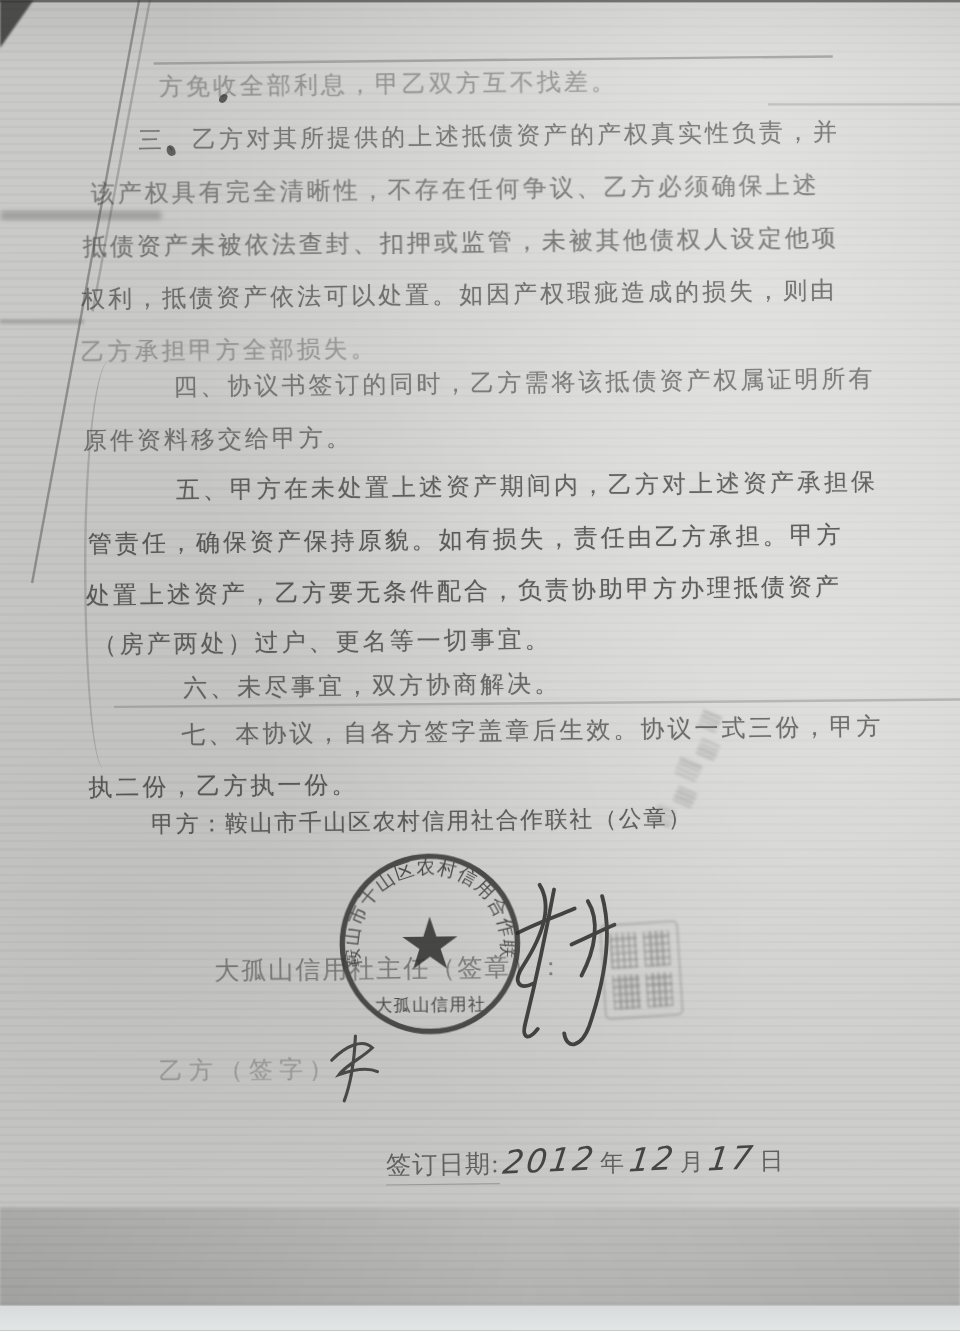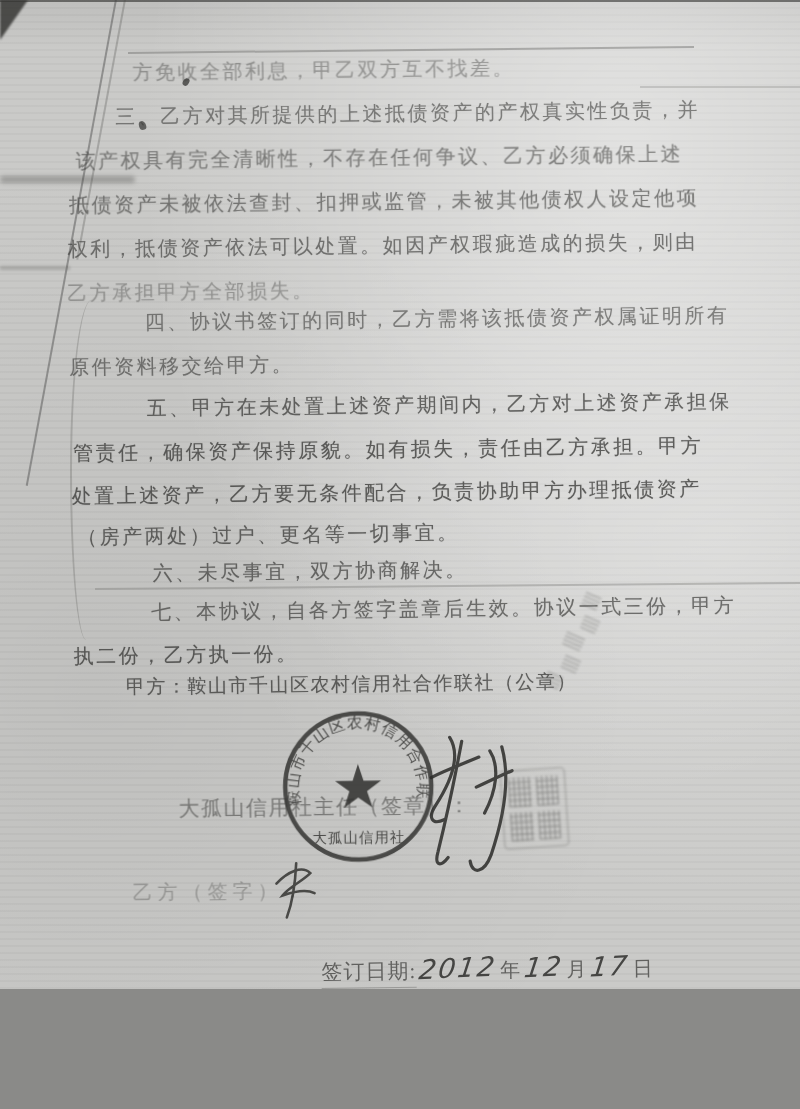--- a/index.html
+++ b/index.html
@@ -1,17 +1,17 @@
 <!DOCTYPE html>
 <html><head>
 <meta charset="utf-8">
 <style>
   html,body{margin:0;padding:0;background:#8a8a88;}
   #scan-page{
-    position:relative;width:800px;height:989px;overflow:hidden;
+    position:relative;width:800px;height:1109px;overflow:hidden;
     background:#c9c9c7;
     font-family:"Liberation Serif","DejaVu Serif",serif;
   }
   
   .paper-shading{
     position:absolute;inset:0;pointer-events:none;
     background:
       radial-gradient(ellipse at 78% 15%, rgba(255,255,255,.45), rgba(255,255,255,0) 55%),
       radial-gradient(ellipse at 90% 55%, rgba(255,255,255,.25), rgba(255,255,255,0) 50%),
       radial-gradient(ellipse at 12% 70%, rgba(0,0,0,.05), rgba(0,0,0,0) 55%),

